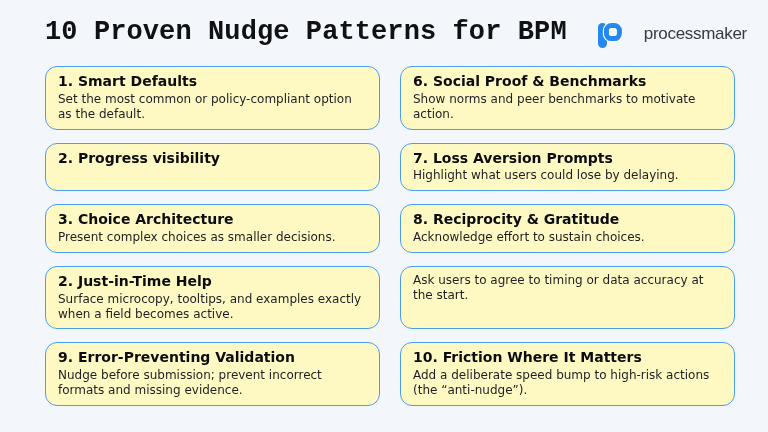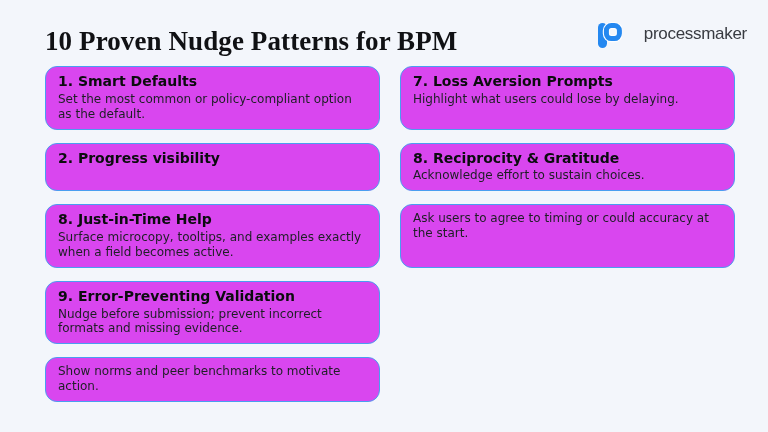--- a/index.html
+++ b/index.html
@@ -15,26 +15,26 @@
     padding: 14px 33px 0 45px;
   }
   .header {
     display: flex;
     justify-content: space-between;
     align-items: flex-start;
     margin-bottom: 14px;
     height: 38px;
   }
   .page-title {
-    font-family: Liberation Serif, serif;
+    font-family: Liberation Mono, monospace;
     font-size: 27px;
     font-weight: 700;
     letter-spacing: 0.1px;
     color: #101114;
-    margin-top: 12px;
+    margin-top: 3px;
   }
   .brand {
     display: flex;
     align-items: center;
     gap: 22px;
     margin-top: 6px;
     margin-right: -12px;
   }
   .brand svg { display: block; }
   .brand-name {
@@ -46,21 +46,21 @@
   }
   .grid {
     display: grid;
     grid-template-columns: 1fr 1fr;
     grid-template-rows: repeat(5, auto);
     grid-auto-flow: column;
     column-gap: 20px;
     row-gap: 13px;
   }
   .card {
-    background: #d946ef;
+    background: #fef9c3;
     border: 1.5px solid #4A9EF0;
     border-radius: 12px;
     padding: 6px 12px 7px 12px;
   }
   .card-title {
     font-size: 14px;
     font-weight: 700;
     line-height: 1.2;
     color: #0b0c0e;
     margin-bottom: 2px;
@@ -95,44 +95,53 @@
 
     <section class="card">
       <h2 class="card-title">1. Smart Defaults</h2>
       <p class="card-desc">Set the most common or policy-compliant option as the default.</p>
     </section>
 
     <section class="card">
       <h2 class="card-title">2. Progress visibility</h2>
     </section>
 
+    <section class="card">
+      <h2 class="card-title">3. Choice Architecture</h2>
+      <p class="card-desc">Present complex choices as smaller decisions.</p>
+    </section>
 
     <section class="card">
-      <h2 class="card-title">8. Just-in-Time Help</h2>
+      <h2 class="card-title">2. Just-in-Time Help</h2>
       <p class="card-desc">Surface microcopy, tooltips, and examples exactly when a field becomes active.</p>
     </section>
 
     <section class="card">
       <h2 class="card-title">9. Error-Preventing Validation</h2>
       <p class="card-desc">Nudge before submission; prevent incorrect formats and missing evidence.</p>
     </section>
 
     <section class="card">
+      <h2 class="card-title">6. Social Proof &amp; Benchmarks</h2>
       <p class="card-desc">Show norms and peer benchmarks to motivate action.</p>
     </section>
 
     <section class="card">
       <h2 class="card-title">7. Loss Aversion Prompts</h2>
       <p class="card-desc">Highlight what users could lose by delaying.</p>
     </section>
 
     <section class="card">
       <h2 class="card-title">8. Reciprocity &amp; Gratitude</h2>
       <p class="card-desc">Acknowledge effort to sustain choices.</p>
     </section>
 
     <section class="card">
-      <p class="card-desc">Ask users to agree to timing or could accuracy at the start.</p>
+      <p class="card-desc">Ask users to agree to timing or data accuracy at the start.</p>
     </section>
 
+    <section class="card">
+      <h2 class="card-title">10. Friction Where It Matters</h2>
+      <p class="card-desc">Add a deliberate speed bump to high-risk actions (the “anti-nudge”).</p>
+    </section>
 
   </div>
 </div>
 
 </body></html>

